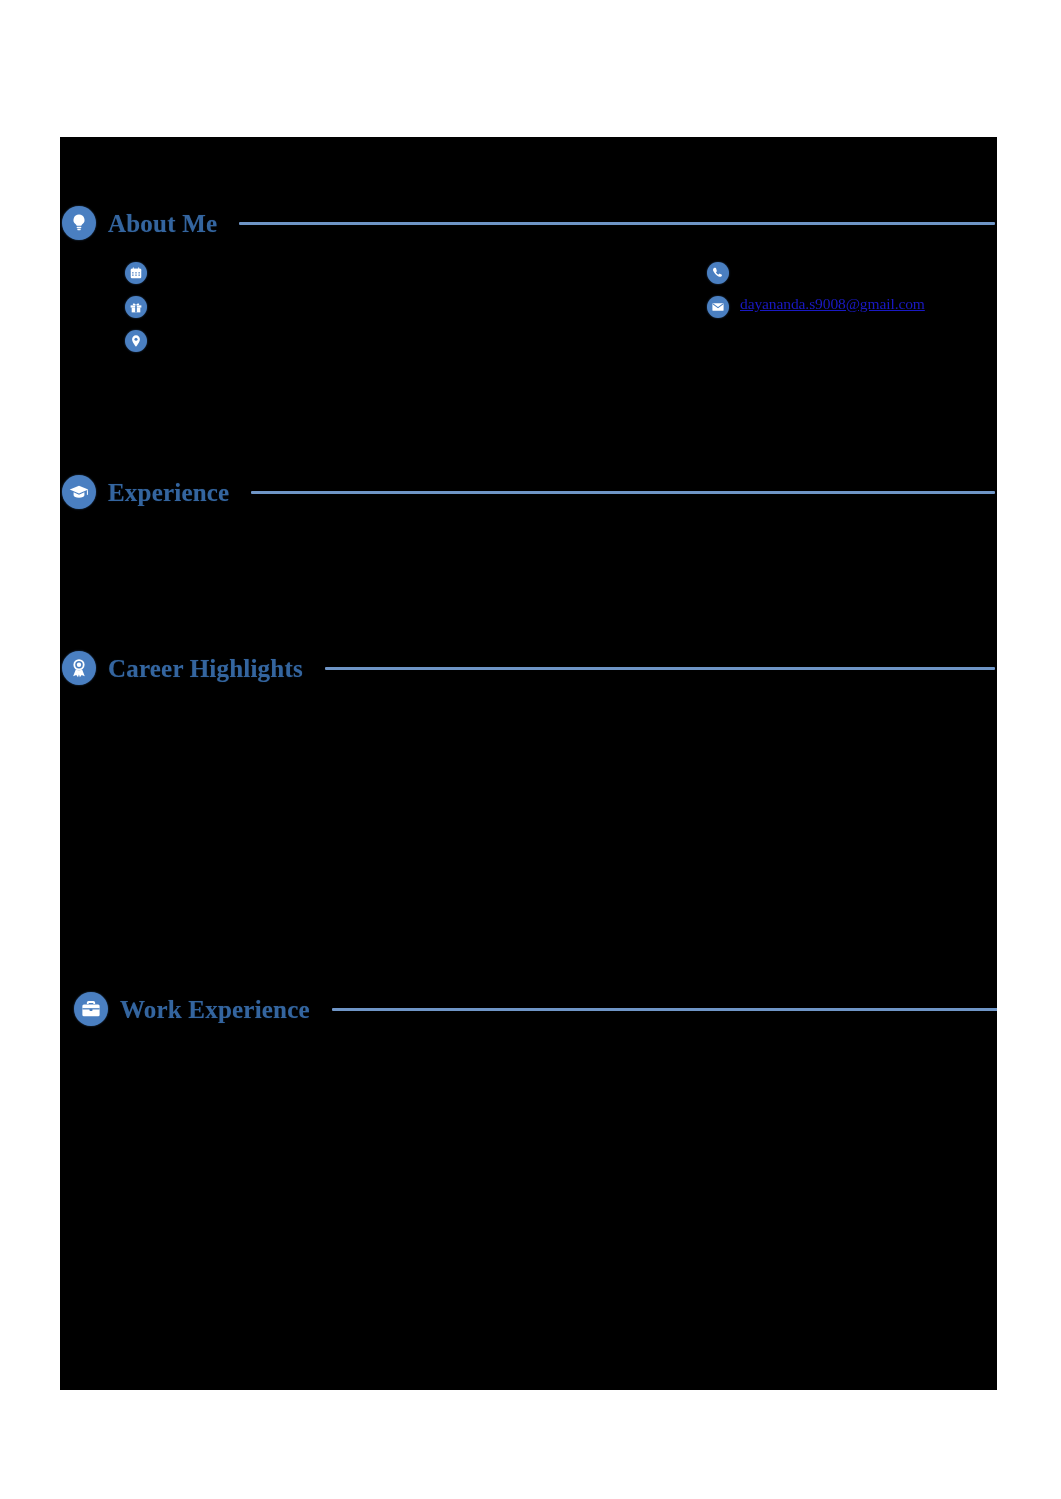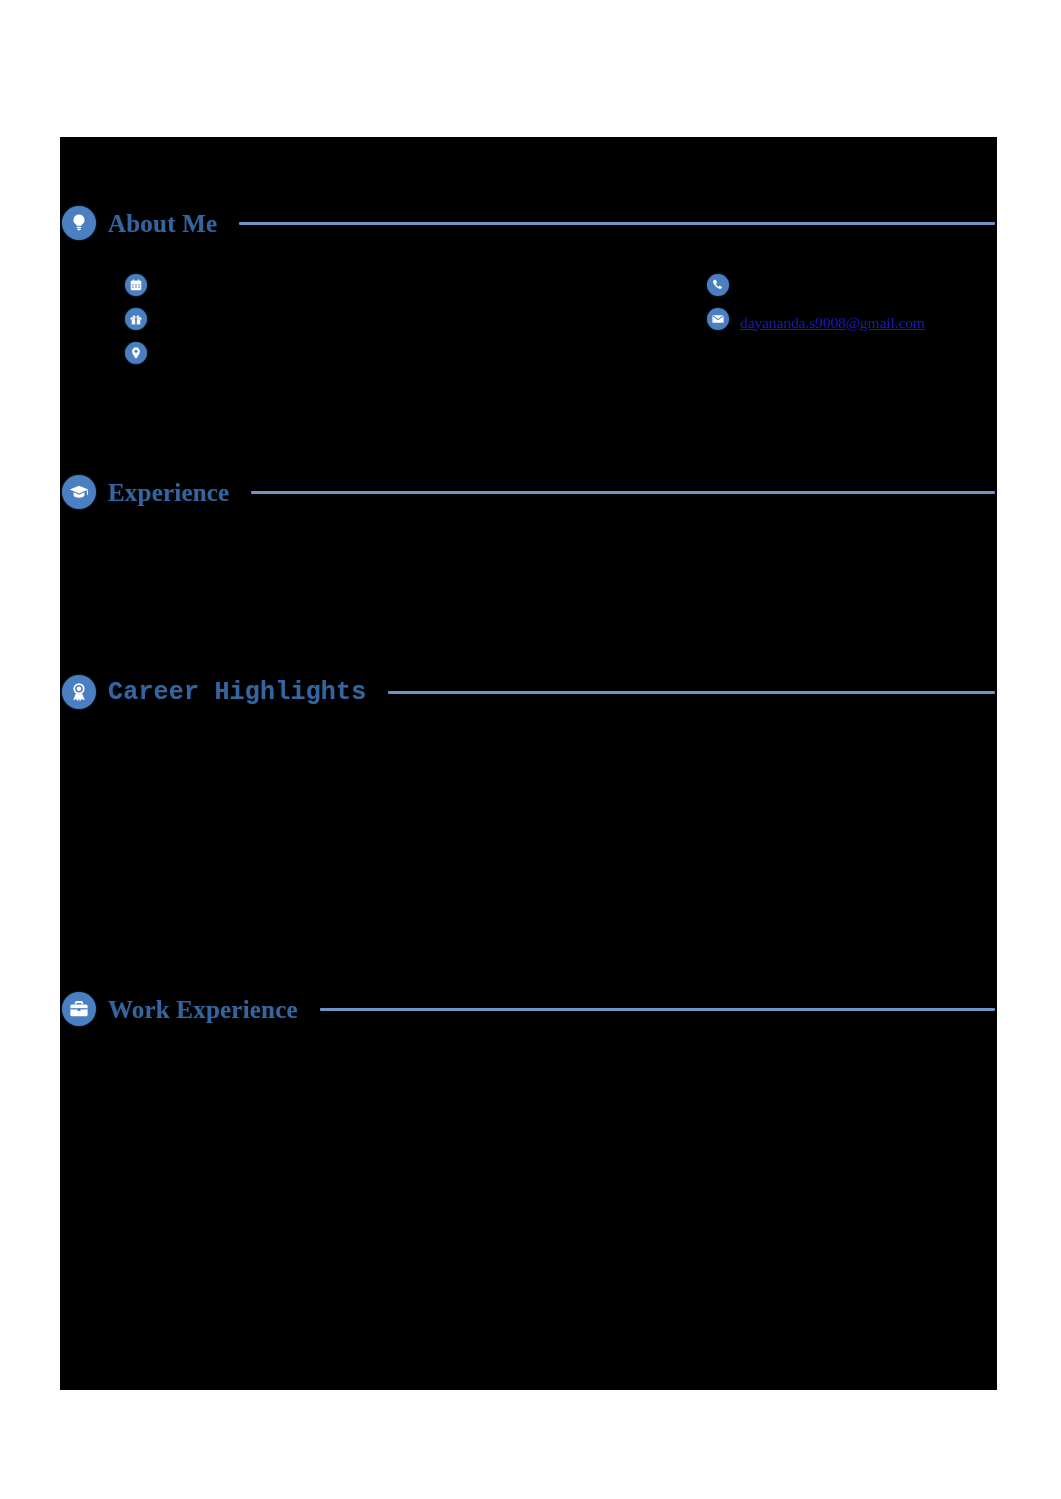--- a/index.html
+++ b/index.html
@@ -62,21 +62,21 @@
   }
 
   
   .contact-col {
     position: absolute;
     display: flex;
     flex-direction: column;
   }
   .contact-row {
     display: flex;
-    align-items: flex-end;
+    align-items: flex-start;
     height: 34px;
   }
   .mini-icon {
     width: 22px;
     height: 22px;
     border-radius: 50%;
     background: #4a7fc1;
     flex: 0 0 22px;
     display: flex;
     align-items: center;
@@ -193,37 +193,37 @@
         <path fill="#ffffff" d="M6.1 12.3v3.3c0 1.6 2.7 2.8 5.9 2.8s5.9-1.2 5.9-2.8v-3.3L12 14.9z"></path>
         <rect x="20.6" y="10" width="1.1" height="5.1" fill="#ffffff"></rect>
       </svg>
     </span>
     <span class="sec-title">Experience</span>
     <span class="sec-rule"></span>
   </div>
 
   <div class="redacted" style="left:65px; top:392px; width:870px; height:110px;"></div>
 
-  <div class="section-head" style="left:2px; top:538px; width:933px;font-family:Liberation Mono, monospace;">
+  <div class="section-head" style="left:2px; top:514px; width:933px;">
     <span class="sec-icon">
       <svg width="22" height="22" viewBox="0 0 24 24" aria-hidden="true">
         <path fill="#ffffff" d="M8.5 13.6 5.6 21l3.4-1.4L10.9 22l2.3-6.6z"></path>
         <path fill="#ffffff" d="M15.4 13.6 18.3 21l-3.4-1.4L13 22l-2.3-6.6z"></path>
         <circle cx="12" cy="8.5" r="6.1" fill="#ffffff"></circle>
         <circle cx="12" cy="8.5" r="4.1" fill="#4a7fc1"></circle>
         <circle cx="12" cy="8.5" r="2.4" fill="#ffffff"></circle>
       </svg>
     </span>
     <span class="sec-title">Career Highlights</span>
     <span class="sec-rule"></span>
   </div>
 
   <div class="redacted" style="left:65px; top:570px; width:870px; height:270px;"></div>
 
-  <div class="section-head" style="left:2px; top:855px; width:933px;">
+  <div class="section-head" style="left:14px; top:855px; width:933px;">
     <span class="sec-icon">
       <svg width="22" height="22" viewBox="0 0 24 24" aria-hidden="true">
         <path fill="#ffffff" d="M9.3 3.2c-1 0-1.8.8-1.8 1.8v1.6h2V5.4h5v1.2h2V5c0-1-.8-1.8-1.8-1.8z"></path>
         <rect x="2.6" y="7.1" width="18.8" height="12.9" rx="1.7" fill="#ffffff"></rect>
         <rect x="10.5" y="11.6" width="3" height="2.5" rx=".6" fill="#4a7fc1"></rect>
         <rect x="2.6" y="11.1" width="18.8" height="1.4" fill="#4a7fc1"></rect>
       </svg>
     </span>
     <span class="sec-title">Work Experience</span>
     <span class="sec-rule"></span>

